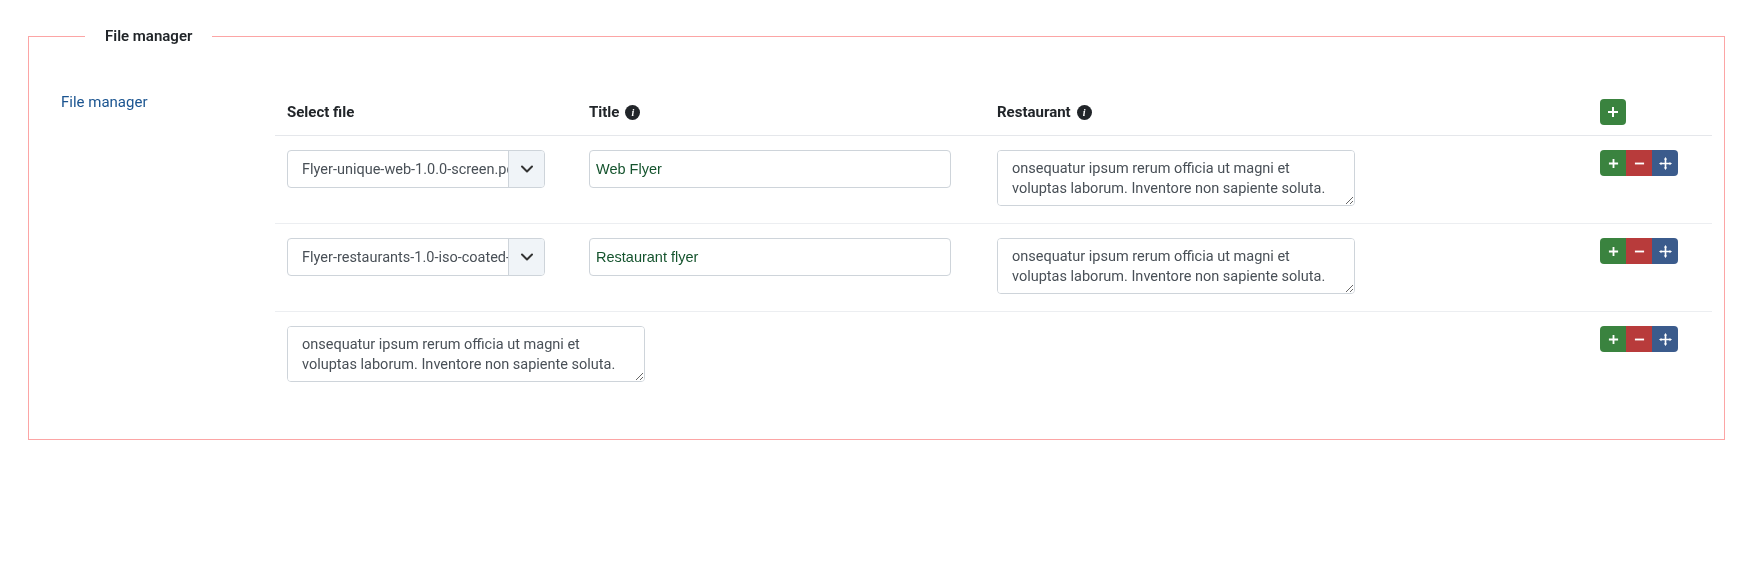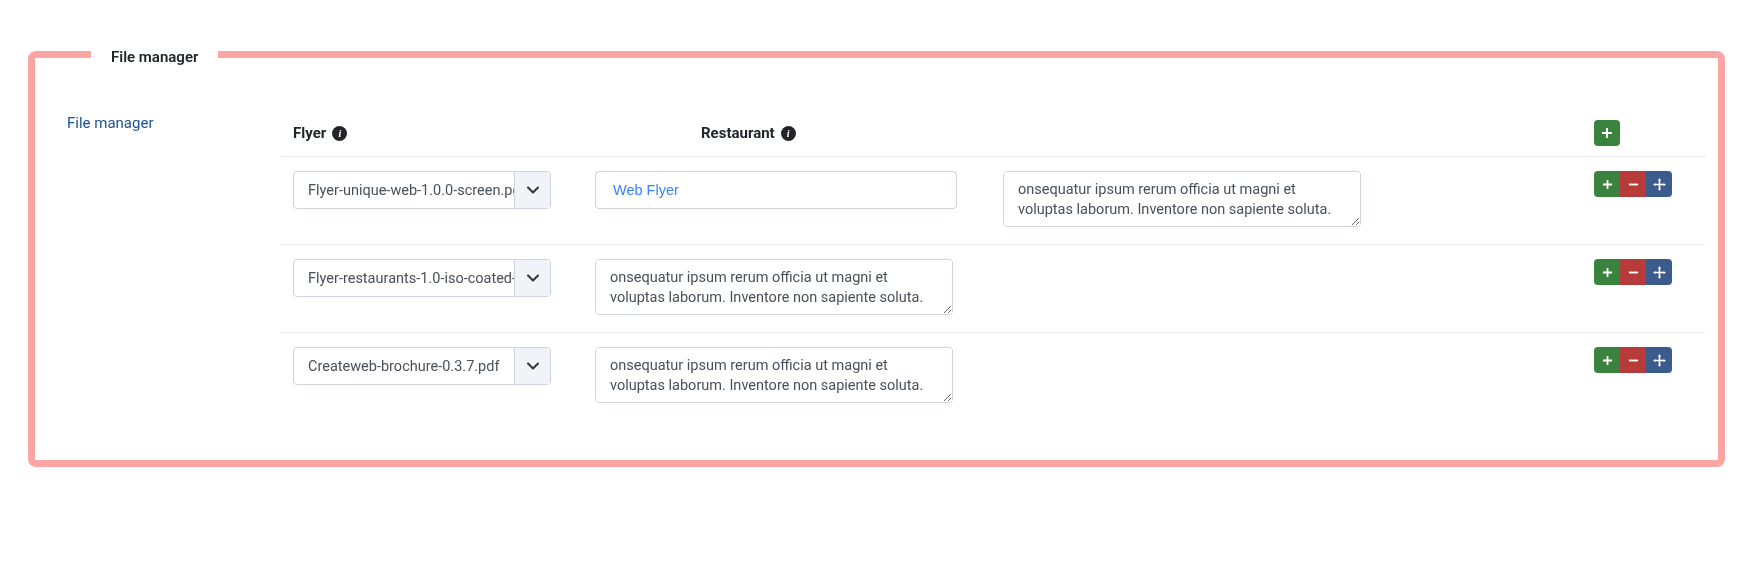--- a/index.html
+++ b/index.html
@@ -4,25 +4,25 @@
 <style>
 * { box-sizing: border-box; margin: 0; padding: 0; }
 body {
   font-family: -apple-system, BlinkMacSystemFont, "Segoe UI", Roboto, "Helvetica Neue", Arial, sans-serif;
   background: #fff;
   padding: 20px;
   font-size: 14px;
   color: #212529;
 }
 .fieldset {
-  border: 7px solid #fca5a5;
-  border-radius: 8px;
+  border: 1px solid #fca5a5;
+  border-radius: 0;
   padding: 24px 12px 40px 12px;
   position: relative;
-  margin: 31px 8px;
+  margin: 16px 8px;
 }
 .fieldset-legend {
   position: absolute;
   top: -10px;
   left: 56px;
   background: #fff;
   padding: 0 20px;
   font-weight: 600;
   font-size: 15px;
   color: #212529;
@@ -118,23 +118,23 @@
   border-radius: 0 3px 3px 0;
   display: flex;
   align-items: center;
   justify-content: center;
 }
 .title-input {
   width: 362px;
   height: 38px;
   border: 1px solid #ced4da;
   border-radius: 4px;
-  padding: 0 17px;
+  padding: 0 6px;
   font-size: 14.5px;
-  color: #3b82f6;
+  color: #14532d;
   background: #fff;
 }
 .desc-input {
   width: 358px;
   height: 56px;
   border: 1px solid #ced4da;
   border-radius: 4px;
   padding: 8px 14px;
   font-size: 14.5px;
   color: #495057;
@@ -183,23 +183,26 @@
   <div class="fieldset-legend">File manager</div>
 
   <div class="layout">
     <div class="sidebar">
       <div class="sidebar-item">File manager</div>
     </div>
 
     <div class="main">
 
       <div class="header-row">
+        <div class="col-select">
+          <span class="header-label">Select file</span>
+        </div>
         <div class="col-title">
           <span class="header-label">
-            <span>Flyer</span>
+            <span>Title</span>
             <span class="info-icon">i</span>
           </span>
         </div>
         <div class="col-desc">
           <span class="header-label">
             <span>Restaurant</span>
             <span class="info-icon">i</span>
           </span>
         </div>
         <div class="col-actions">
@@ -253,20 +256,23 @@
     <div class="col-select">
       <div class="select-wrap">
         <div class="select-input">Flyer-restaurants-1.0-iso-coated-v2.pdf</div>
         <div class="select-caret">
           <svg width="14" height="14" viewBox="0 0 14 14">
                     <path d="M2 4.5 L7 9.5 L12 4.5" stroke="#333" stroke-width="2" fill="none" stroke-linecap="round" stroke-linejoin="round"></path>
                   </svg>
         </div>
       </div>
     </div>
+    <div class="col-title">
+      <input class="title-input" value="Restaurant flyer" style="">
+    </div>
     <div class="col-desc">
       <textarea class="desc-input" style="">onsequatur ipsum rerum officia ut magni et voluptas laborum. Inventore non sapiente soluta.</textarea>
     </div>
     <div class="col-actions">
       <div class="btn-group">
         <button class="btn btn-add">
           <svg width="11" height="11" viewBox="0 0 12 12">
                     <path d="M5 1h2v4h4v2H7v4H5V7H1V5h4z" fill="#fff"></path>
                   </svg>
         </button>
@@ -277,30 +283,20 @@
         </button>
         <button class="btn btn-move">
           <svg width="13" height="13" viewBox="0 0 16 16">
                     <path d="M8 0 L10 3 H9 V7 H13 V6 L16 8 L13 10 V9 H9 V13 H10 L8 16 L6 13 H7 V9 H3 V10 L0 8 L3 6 V7 H7 V3 H6 Z" fill="#fff"></path>
                   </svg>
         </button>
       </div>
     </div>
   </div>
           <div class="data-row">
-    <div class="col-select">
-      <div class="select-wrap">
-        <div class="select-input">Createweb-brochure-0.3.7.pdf</div>
-        <div class="select-caret">
-          <svg width="14" height="14" viewBox="0 0 14 14">
-                    <path d="M2 4.5 L7 9.5 L12 4.5" stroke="#333" stroke-width="2" fill="none" stroke-linecap="round" stroke-linejoin="round"></path>
-                  </svg>
-        </div>
-      </div>
-    </div>
     <div class="col-desc">
       <textarea class="desc-input" style="">onsequatur ipsum rerum officia ut magni et voluptas laborum. Inventore non sapiente soluta.</textarea>
     </div>
     <div class="col-actions">
       <div class="btn-group">
         <button class="btn btn-add">
           <svg width="11" height="11" viewBox="0 0 12 12">
                     <path d="M5 1h2v4h4v2H7v4H5V7H1V5h4z" fill="#fff"></path>
                   </svg>
         </button>

